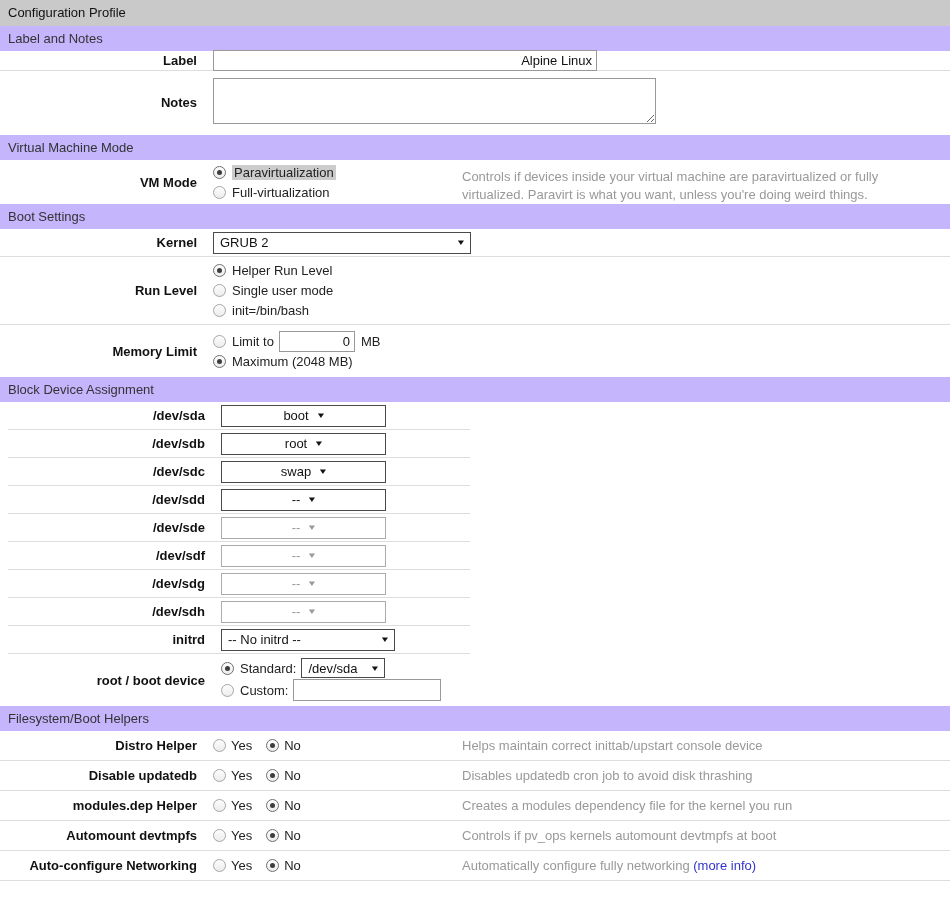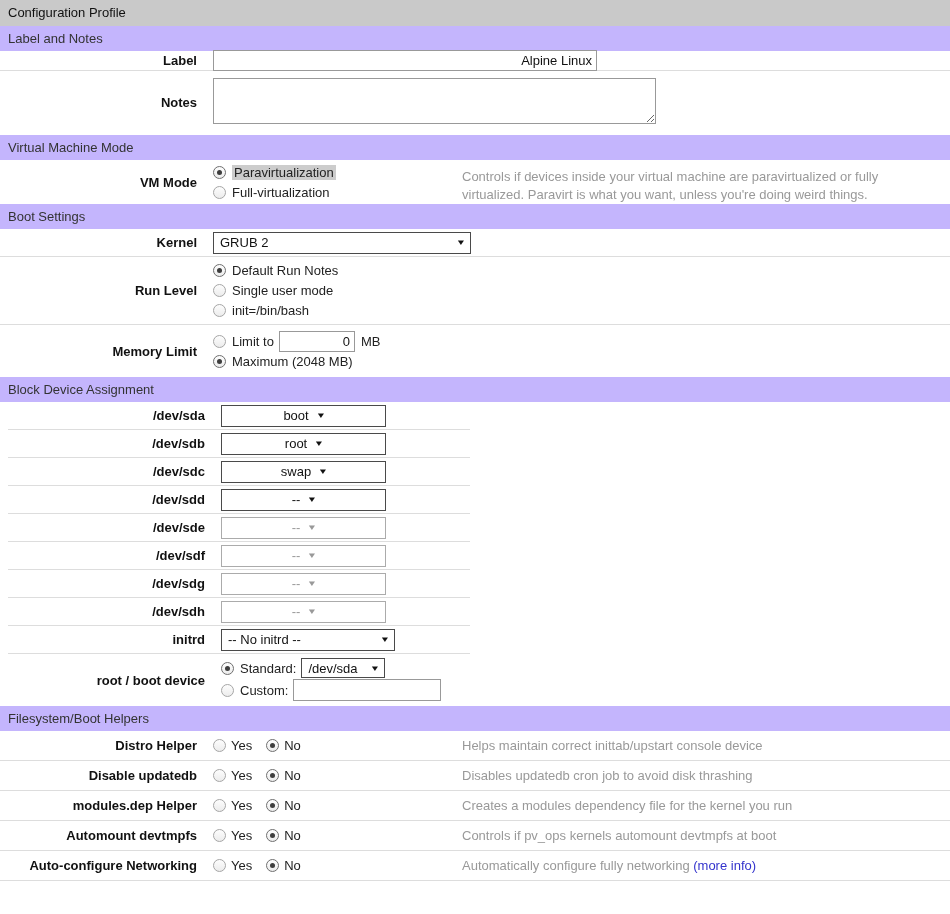--- a/index.html
+++ b/index.html
@@ -116,21 +116,21 @@
         <span class="caret">▼</span>
       </span>
     </div>
   </div>
 
   <div class="row row-runlevel bordered">
     <div class="lbl">Run Level</div>
     <div class="ctl">
       <div class="opt-line">
         <span class="radio checked"></span>
-        <span class="opt-text">Default Run Notes</span>
+        <span class="opt-text">Helper Run Level</span>
       </div>
       <div class="opt-line">
         <span class="radio"></span>
         <span class="opt-text">Single user mode</span>
       </div>
       <div class="opt-line">
         <span class="radio"></span>
         <span class="opt-text">init=/bin/bash</span>
       </div>
     </div>

